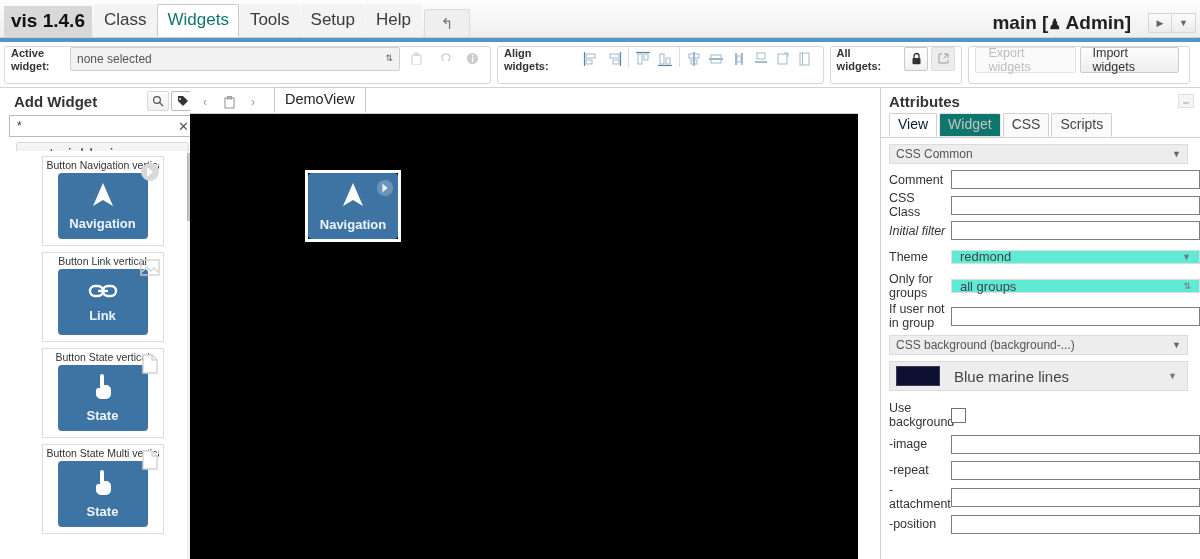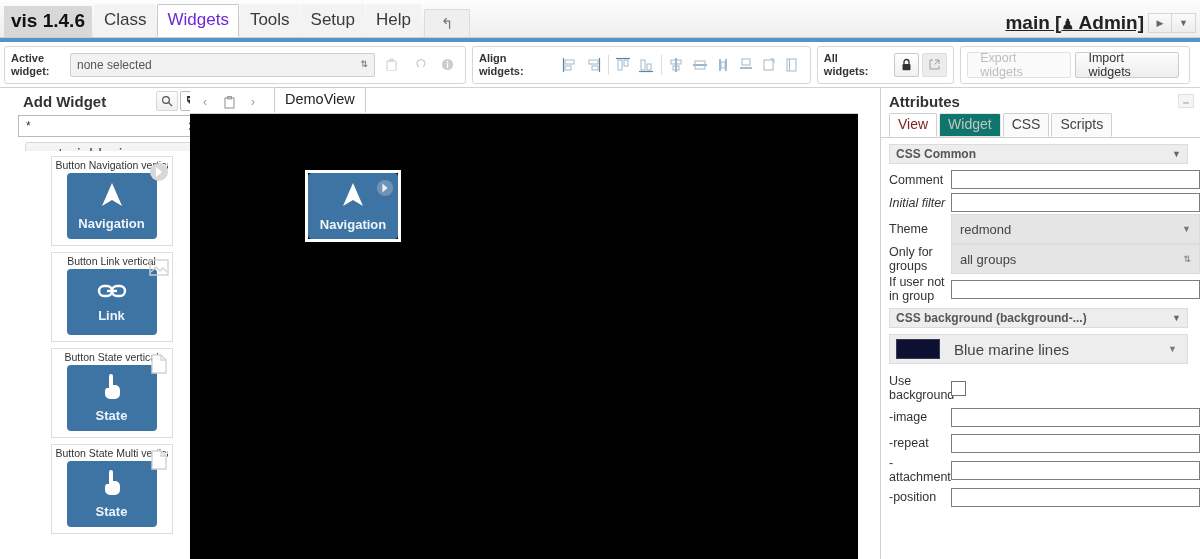--- a/index.html
+++ b/index.html
@@ -33,37 +33,37 @@
     font-size: 17px; color: #3b3b3b;
     padding: 4px 9px 5px 9px;
     border: 1px solid transparent;
     background: #f3f3f3;
     border-radius: 2px 2px 0 0;
     margin-right: 1px;
     line-height: 22px;
     cursor: pointer;
   }
   .menu-tab.active {
-    background: #ffffff; color:#6d28d9;
+    background: #ffffff; color:#0f766e;
     border: 1px solid #c9c9c9; border-bottom: 1px solid #ffffff;
   }
   .menu-undo {
     width: 46px; height: 28px; background:#efefef;
     border: 1px solid #dcdcdc; border-bottom:none;
     display:flex; align-items:center; justify-content:center;
     color:#777; font-size:15px; margin-left:2px; cursor:pointer;
     border-radius: 2px 2px 0 0;
   }
   .menubar-right {
     margin-left: auto; display:flex; align-items:center;
     padding-right: 4px; padding-bottom: 3px;
   }
   .main-title {
     font-size: 19px; font-weight: bold; color:#222;
-    margin-right: 4px; white-space: nowrap; text-decoration: underline;
+    margin-right: 17px; white-space: nowrap;
   }
   .main-title .usericon { font-size:14px; }
   .hdr-btn {
     width: 24px; height: 20px; border:1px solid #d6d6d6;
     background: linear-gradient(#fbfbfb,#ececec);
     display:flex; align-items:center; justify-content:center;
     font-size: 9px; color:#666; cursor:pointer;
   }
   .hdr-btn + .hdr-btn { border-left:none; }
 
@@ -73,27 +73,27 @@
   }
 
   
   .toolbar {
     position:absolute; top:42px; left:0; width:1200px; height:46px;
     background:#ffffff; border-bottom:1px solid #d2d2d2;
     display:flex; align-items:center; padding: 0 4px;
   }
   .tgroup {
     border:1px solid #d6d6d6; border-radius:3px;
-    height:38px; display:flex; align-items:center;
+    height:38px; display:flex; align-items:flex-start;
     padding: 0 6px; margin-right:6px; background:#fff;
   }
   .tlabel { font-size:11px; font-weight:bold; color:#333; line-height:13px; margin-right:7px; }
   .tlabel.two { width:52px; }
   .sel-box {
-    width:305px; height:24px; background:#f2f2f2; border:1px solid #cfcfcf;
+    width:330px; height:24px; background:#f2f2f2; border:1px solid #cfcfcf;
     border-radius:2px; display:flex; align-items:center;
     padding: 0 6px; font-size:12px; color:#555; cursor:pointer;
   }
   .sel-box .caret { margin-left:auto; font-size:9px; color:#666; line-height:9px;}
   .icon-btn {
     width:24px; height:24px; border:1px solid transparent; background:transparent;
     display:flex; align-items:center; justify-content:center;
     margin-left:4px; color:#c2c2c2; cursor:pointer; border-radius:2px;
   }
   .icon-btn.disabled { color:#cccccc; cursor:default; }
@@ -117,21 +117,21 @@
   .wbtn {
     height:26px; padding:0 12px; border:1px solid #cccccc; border-radius:2px;
     background: linear-gradient(#fdfdfd,#ededed);
     font-size:12.5px; color:#333; display:flex; align-items:center;
     cursor:pointer; margin-right:4px;
   }
   .wbtn.disabled { color:#bdbdbd; border-color:#e2e2e2; background:#fafafa; cursor:default; }
 
   
   .sidebar {
-    position:absolute; top:88px; left:17px; width:190px; height:471px;
+    position:absolute; top:88px; left:8px; width:190px; height:471px;
     background:#ffffff; border-right:1px solid #d0d0d0;
   }
   .sidebar-head {
     height:26px; display:flex; align-items:center; padding-left:6px;
     background:#ffffff;
   }
   .sidebar-title { font-size:15px; font-weight:bold; color:#333; }
   .sb-icons { margin-left:auto; display:flex; padding-right:4px; }
   .sb-icon {
     width:22px; height:20px; border:1px solid #d8d8d8; border-radius:2px;
@@ -245,45 +245,45 @@
   .attr-tabs {
     display:flex; align-items:flex-end; padding-left:8px; height:24px;
     border-bottom:1px solid #cfcfcf;
   }
   .attr-tab {
     font-size:14px; color:#444; padding:2px 8px 3px 8px;
     border:1px solid #cfcfcf; border-bottom:1px solid #fff;
     background:#fafafa; border-radius:2px 2px 0 0; margin-right:2px;
     cursor:pointer; line-height:17px;
   }
-  .attr-tab.active { background:#ffffff; color:#7f1d1d; }
+  .attr-tab.active { background:#ffffff; color:#0f172a; }
   .attr-tab.disabled { color:#c3c3c3; background:#0f766e; border-color:#e6e6e6; cursor:default; }
   .attr-body {
     position:absolute; top:52px; left:8px; right:0; bottom:0; overflow:hidden;
   }
   .section-sel {
     height:20px; background:#ededed; border:1px solid #dcdcdc;
     display:flex; align-items:center; padding:0 6px;
-    font-size:12px; color:#555; margin: 4px 12px 4px 0; cursor:pointer;font-weight:bold;
+    font-size:12px; color:#555; margin: 4px 12px 4px 0; cursor:pointer;
   }
   .section-sel .caret { margin-left:auto; font-size:9px; color:#666; }
   .frow {
     display:flex; align-items:center; min-height:23px; margin-bottom:0px;
   }
   .flabel {
     width:62px; font-size:12.5px; color:#333; line-height:14px; flex:none;
     padding-right:4px;
   }
   .flabel.italic { font-style:italic; }
   .finput {
     flex:1; height:19px; border:1px solid #7d7d7d; background:#fff;
     margin-right:0px;
   }
   .fselect {
-    flex:1; height:30px; background:#e5e5e5; border:1px solid #dcdcdc;
+    flex:1; height:14px; background:#5eead4; border:1px solid #dcdcdc;
     display:flex; align-items:center; padding:0 8px;
     font-size:13px; color:#444; cursor:pointer;
   }
   .fselect .caret { margin-left:auto; font-size:9px; color:#777; }
   .bgrow {
     margin:6px 12px 8px 0px; height:30px; background:#ededed;
     border:1px solid #dcdcdc; display:flex; align-items:center; padding:0 6px;
     cursor:pointer;
   }
   .swatch { width:44px; height:20px; background:#0d1030; border:1px solid #3a3a55; }
@@ -606,20 +606,24 @@
       <div class="section-sel">
         <span>CSS Common</span>
         <span class="caret">▼</span>
       </div>
 
       <div class="frow">
         <div class="flabel">Comment</div>
         <input class="finput" value="" style="">
       </div>
       <div class="frow">
+        <div class="flabel">CSS Class</div>
+        <input class="finput" value="" style="">
+      </div>
+      <div class="frow">
         <div class="flabel italic">Initial filter</div>
         <input class="finput" value="" style="">
       </div>
       <div class="frow" style="min-height:29px">
         <div class="flabel">Theme</div>
         <div class="fselect">
           <span>redmond</span>
           <span class="caret">▼</span>
         </div>
       </div>

